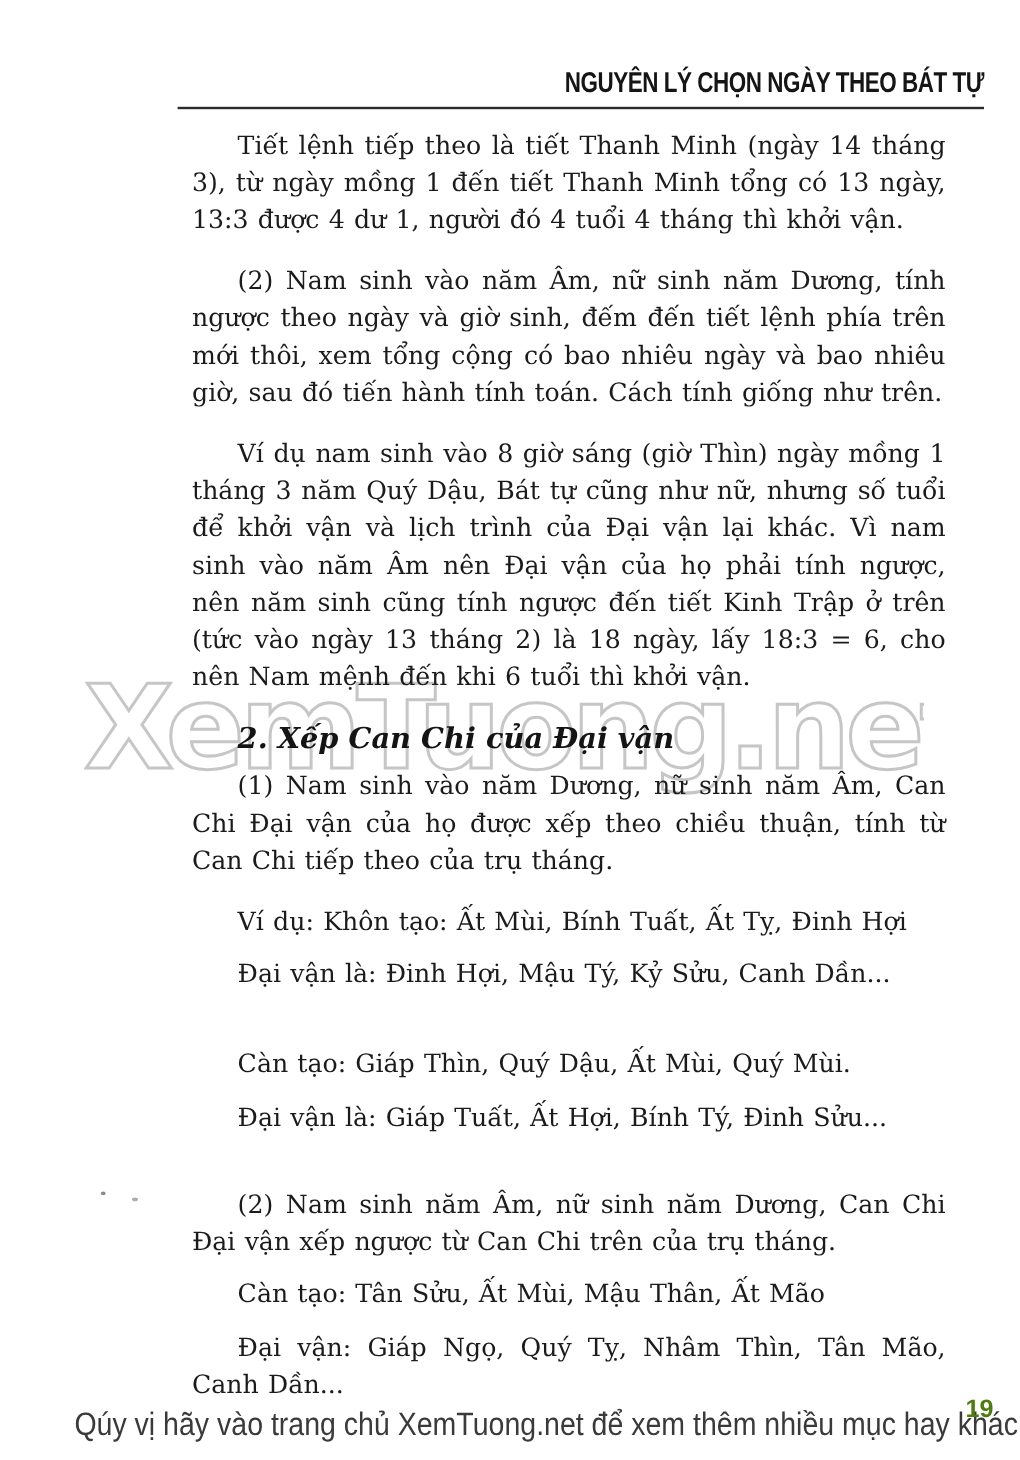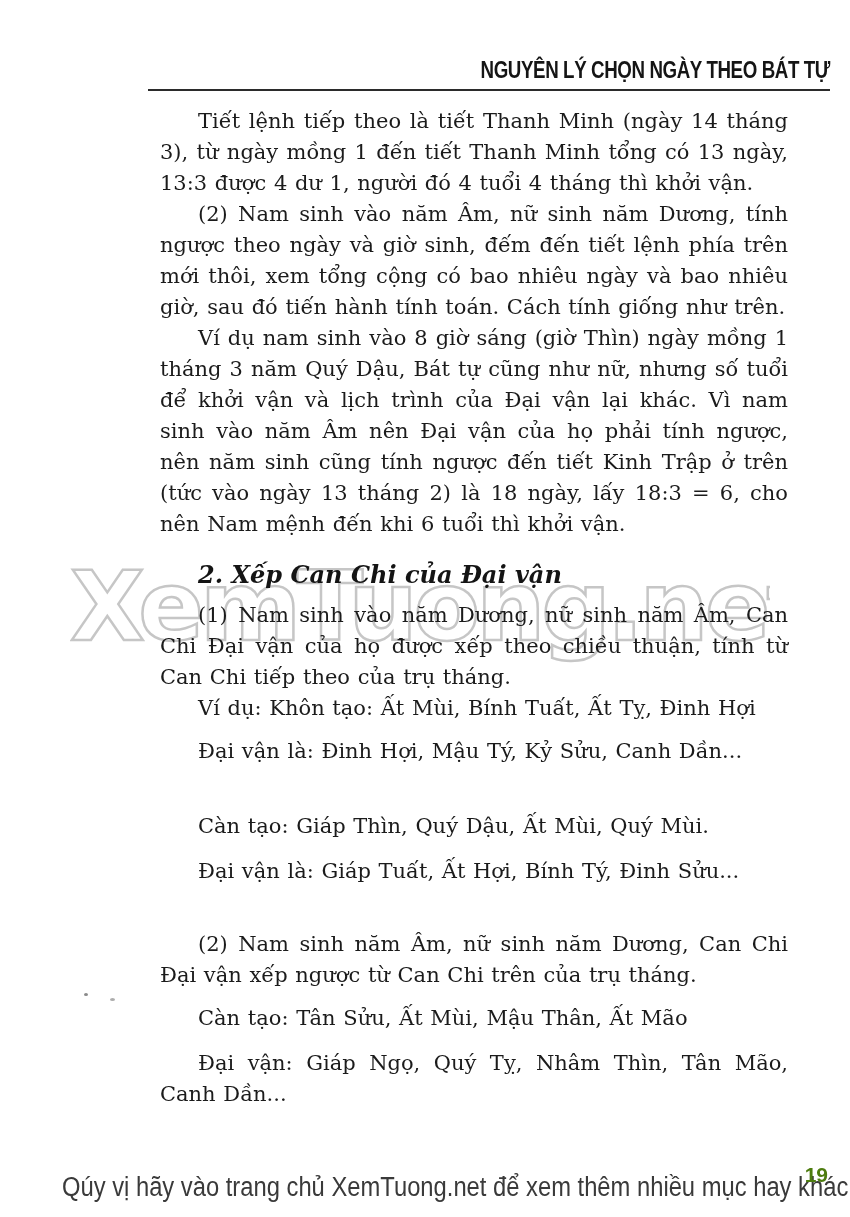--- a/index.html
+++ b/index.html
@@ -7,21 +7,21 @@
     position:relative;
     width:850px;height:1217px;
     margin:0 auto;
     background:#ffffff;
     overflow:hidden;
     font-family:"DejaVu Serif", serif;
     color:#1b1b1b;
   }
   
   .header{
-    position:absolute;top:56px;left:148px;right:20px;
+    position:absolute;top:56px;left:148px;right:30px;
     text-align:right;
     border-bottom:2.5px solid #2b2b2b;
     padding-bottom:5px;
     z-index:2;
   }
   .header-title{
     display:inline-block;
     font-family:"Liberation Sans", sans-serif;
     font-weight:700;
     font-size:24px;
@@ -46,21 +46,21 @@
     z-index:2;
   }
   .content p{
     margin:0;
     font-size:21px;
     line-height:31px;
     text-align:justify;
     text-indent:38px;
     word-spacing:1px;
   }
-  p.gap-sm{margin-top:0;}
+  p.gap-sm{margin-top:20px;}
   p.gap-md{margin-top:12px;}
   p.gap-lg{margin-top:14px;}
   p.gap-xl{margin-top:42px;}
   p.gap-xxl{margin-top:44px;}
   .section-heading{
     margin:20px 0 10px 0;
     padding-left:38px;
     font-size:24px;
     line-height:30px;
     font-weight:700;

